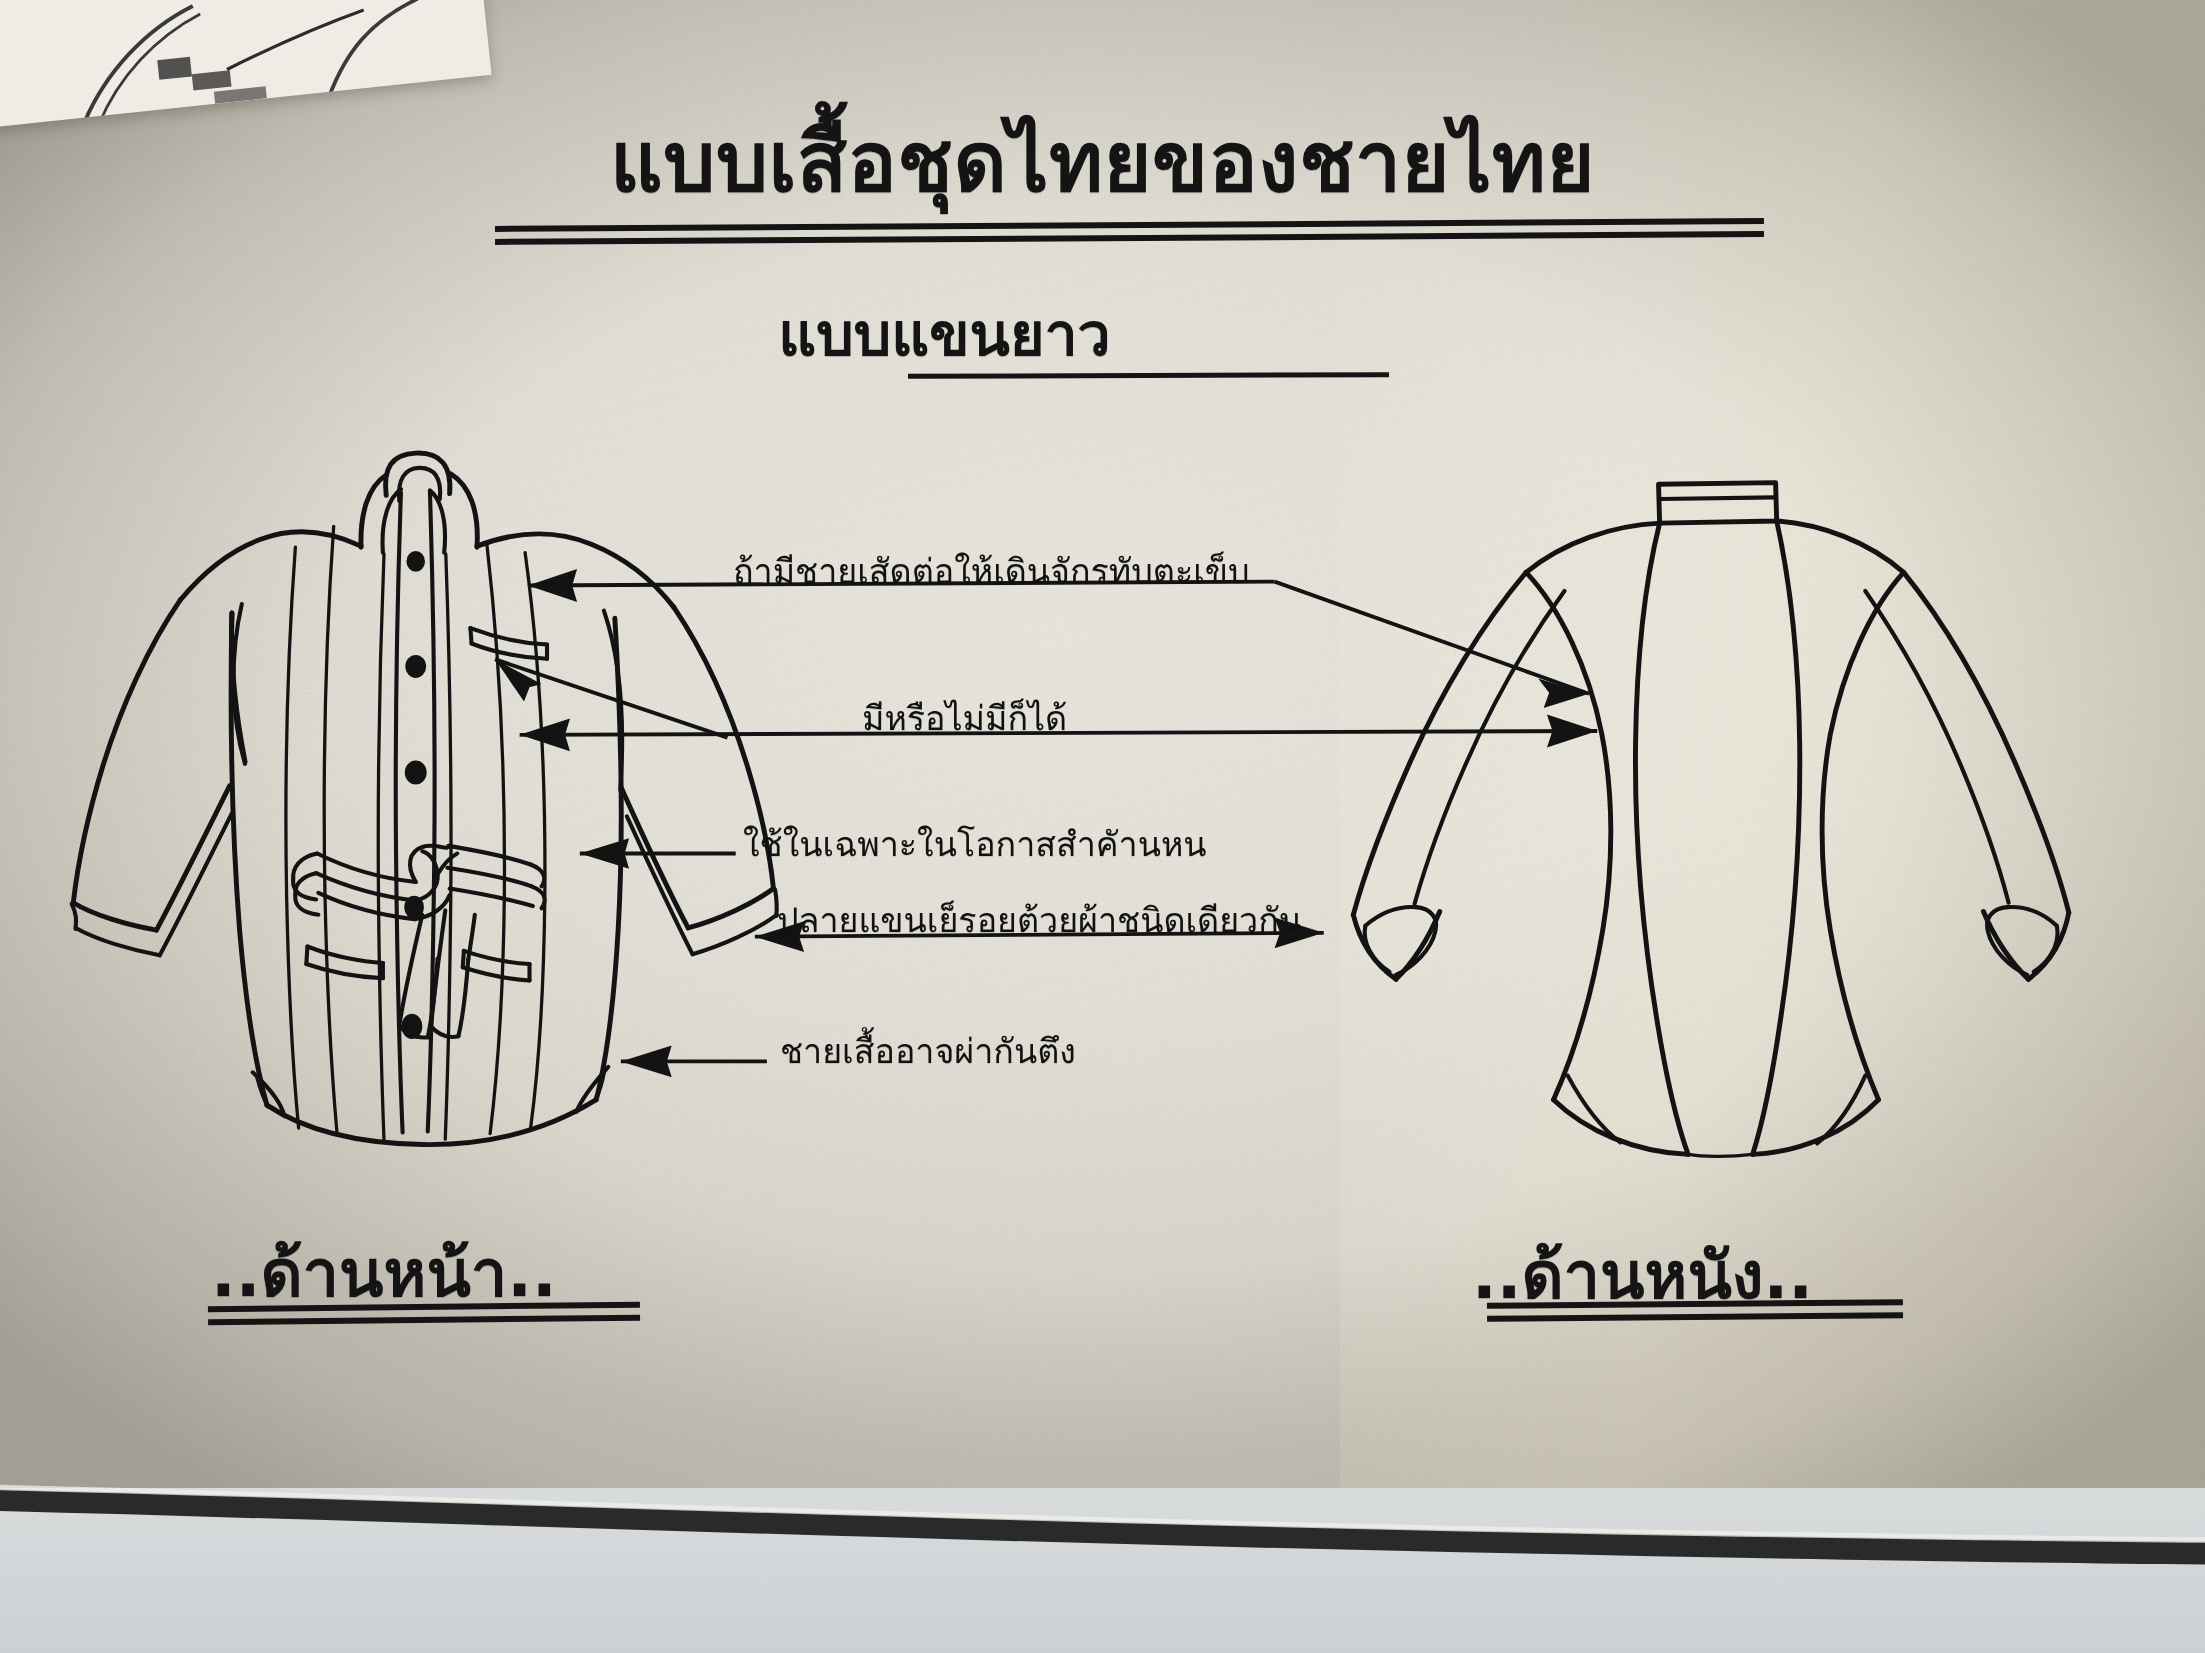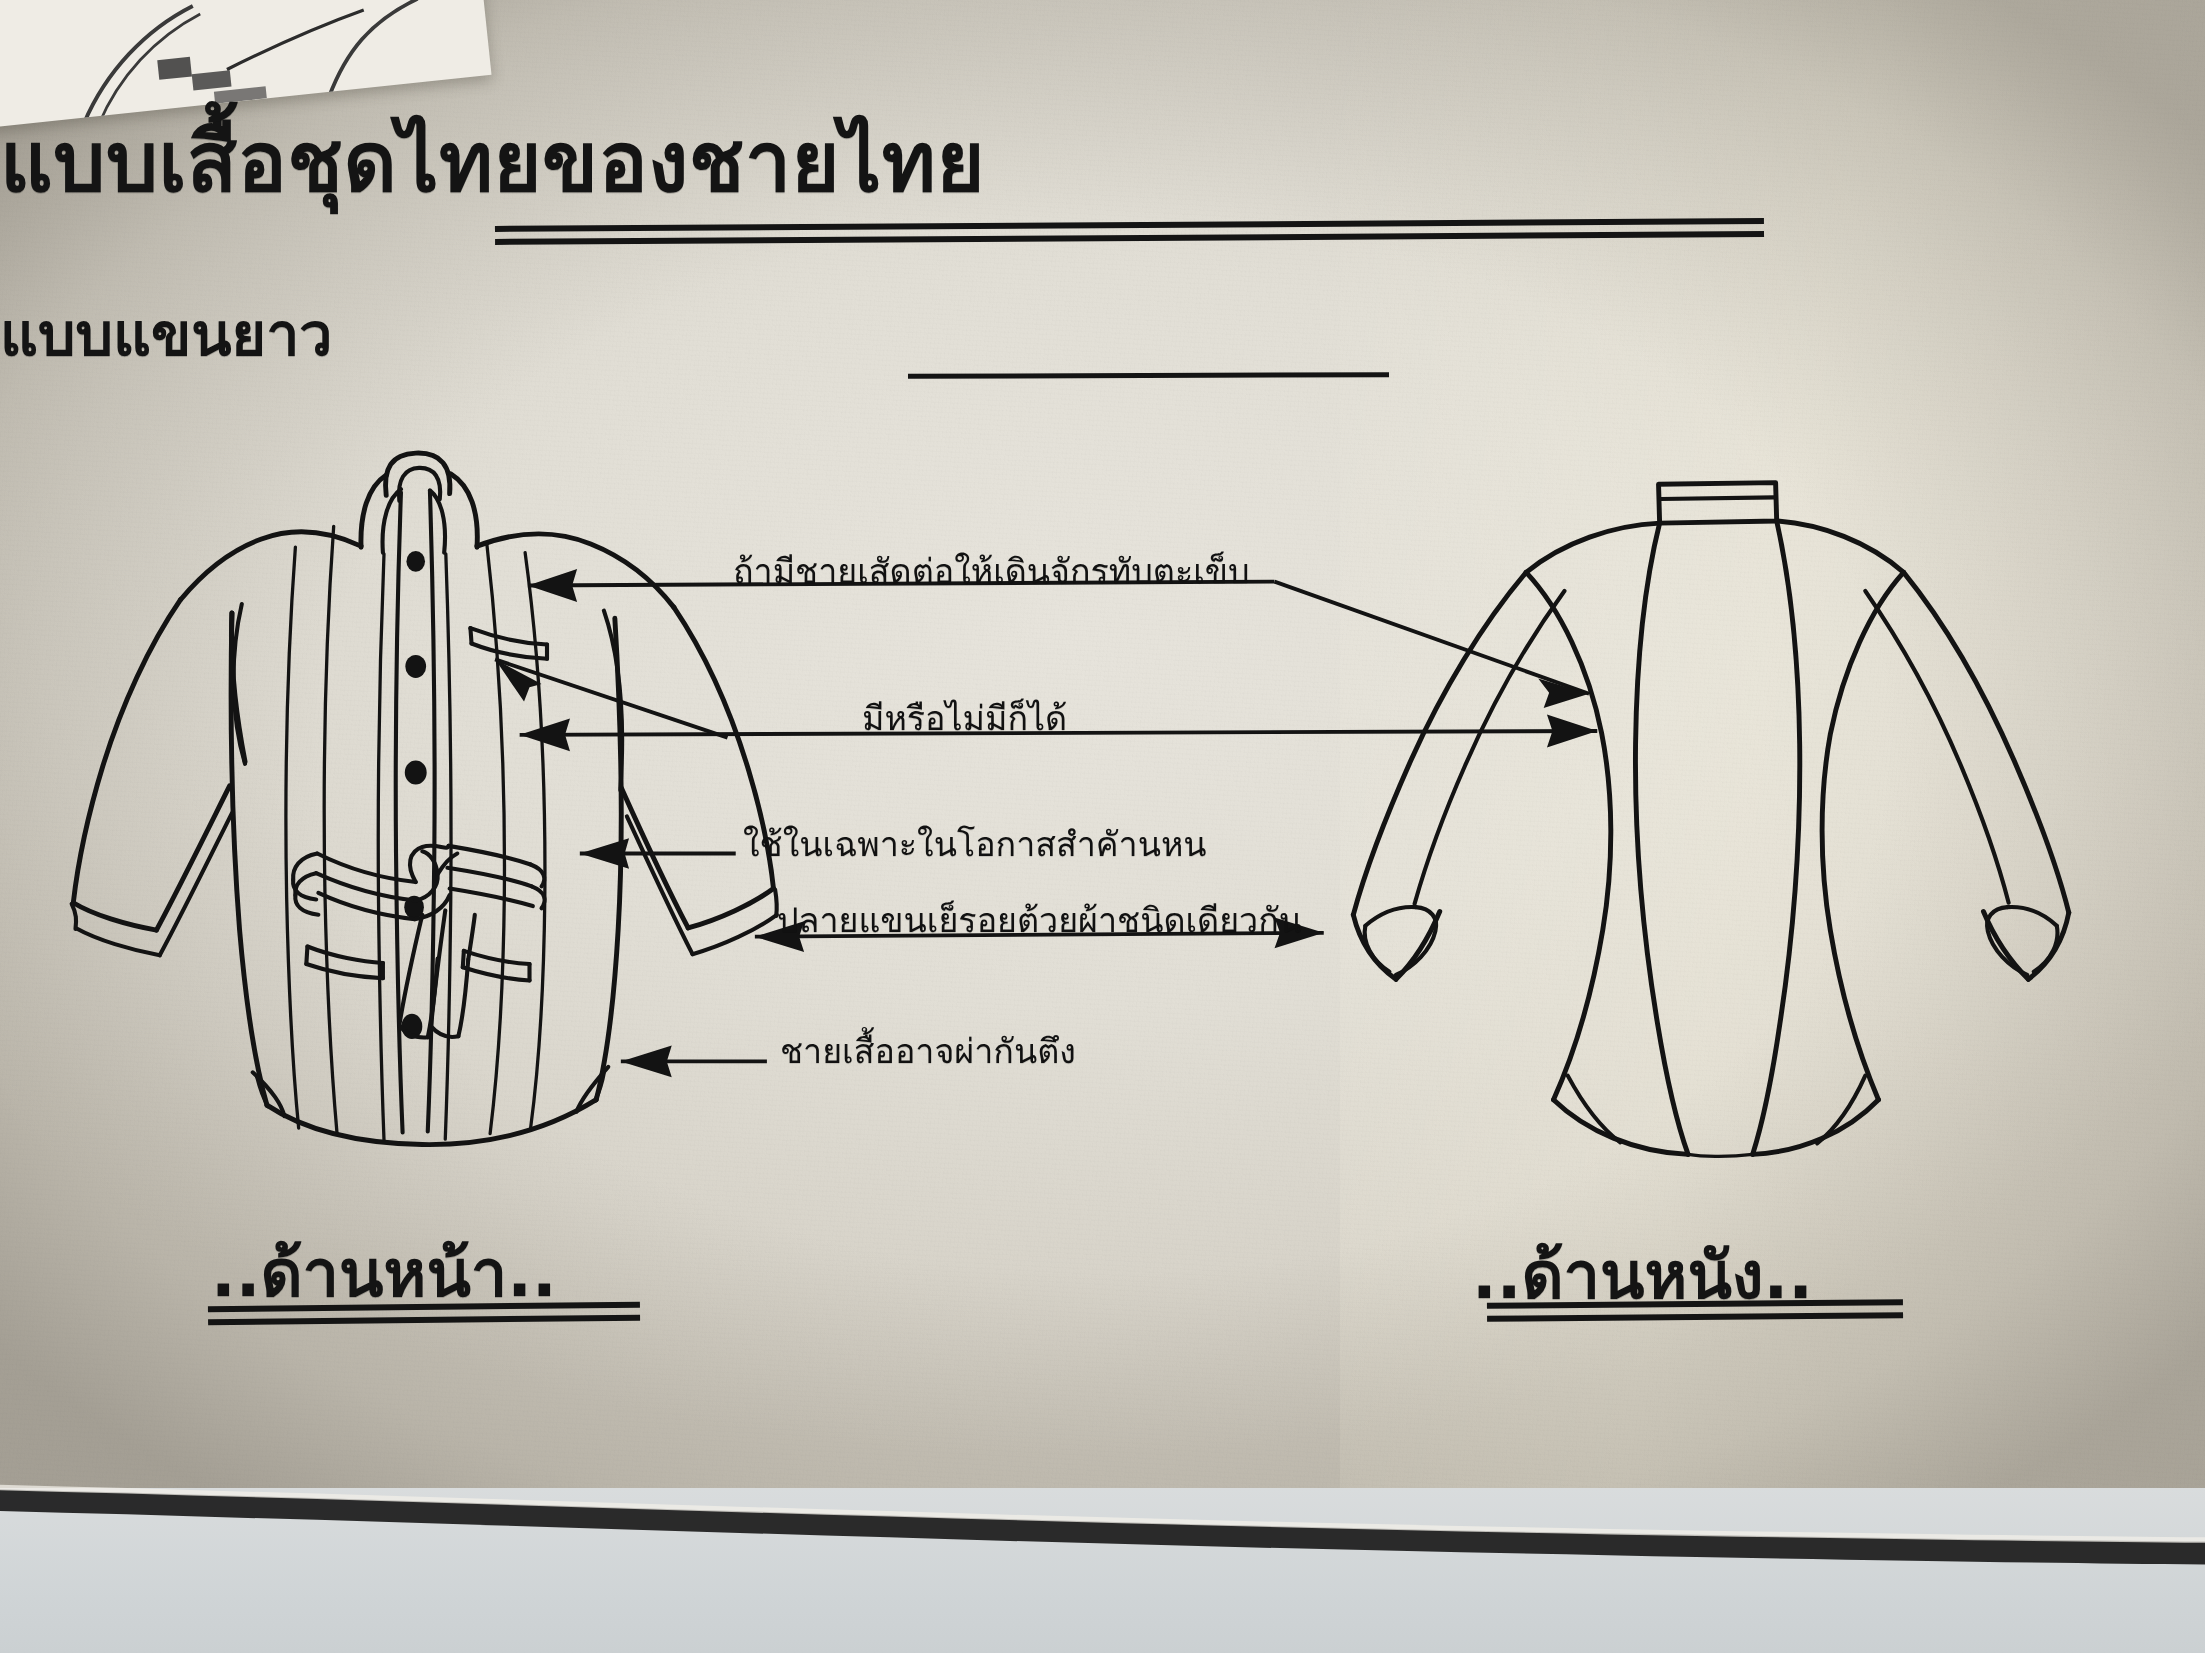--- a/index.html
+++ b/index.html
@@ -61,42 +61,42 @@
   }
   .lower-surface{
     position:absolute;left:-33px;top:1488px;width:2298px;height:219px;
     background:linear-gradient(180deg,#d9dcdd 0%,#cfd4d6 50%,#c7ccce 100%);
   }
 
   
   .content{position:absolute;inset:0;}
 
   .title-wrap{
-    position:absolute;left:0;top:119px;width:2205px;text-align:left;
+    position:absolute;left:0;top:119px;width:2205px;text-align:center;
   }
   .title{
     display:inline-block;
     font-size:82px;
     font-weight:bold;
     letter-spacing:0.5px;
     color:#141414;
     line-height:1.05;
     text-shadow:0 1.1px 0.5px rgba(0,0,0,.22);
     transform:scaleY(1.02);
   }
   .dbl-rule{
     position:absolute;
     border-top:6px solid #141414;
     border-bottom:6px solid #141414;
     height:6.6px;
   }
   #title-rule{left:495px;top:222px;width:1269px;transform:rotate(-0.35deg);}
 
   .subtitle-wrap{
-    position:absolute;left:0;top:287px;width:1889px;text-align:left;
+    position:absolute;left:0;top:287px;width:1889px;text-align:center;
   }
   .subtitle{
     display:inline-block;
     font-size:59px;
     font-weight:bold;
     color:#141414;
     text-shadow:0 1.1px 0.5px rgba(0,0,0,.20);
   }
   #subtitle-rule{
     position:absolute;left:908px;top:373px;width:481px;height:0;

